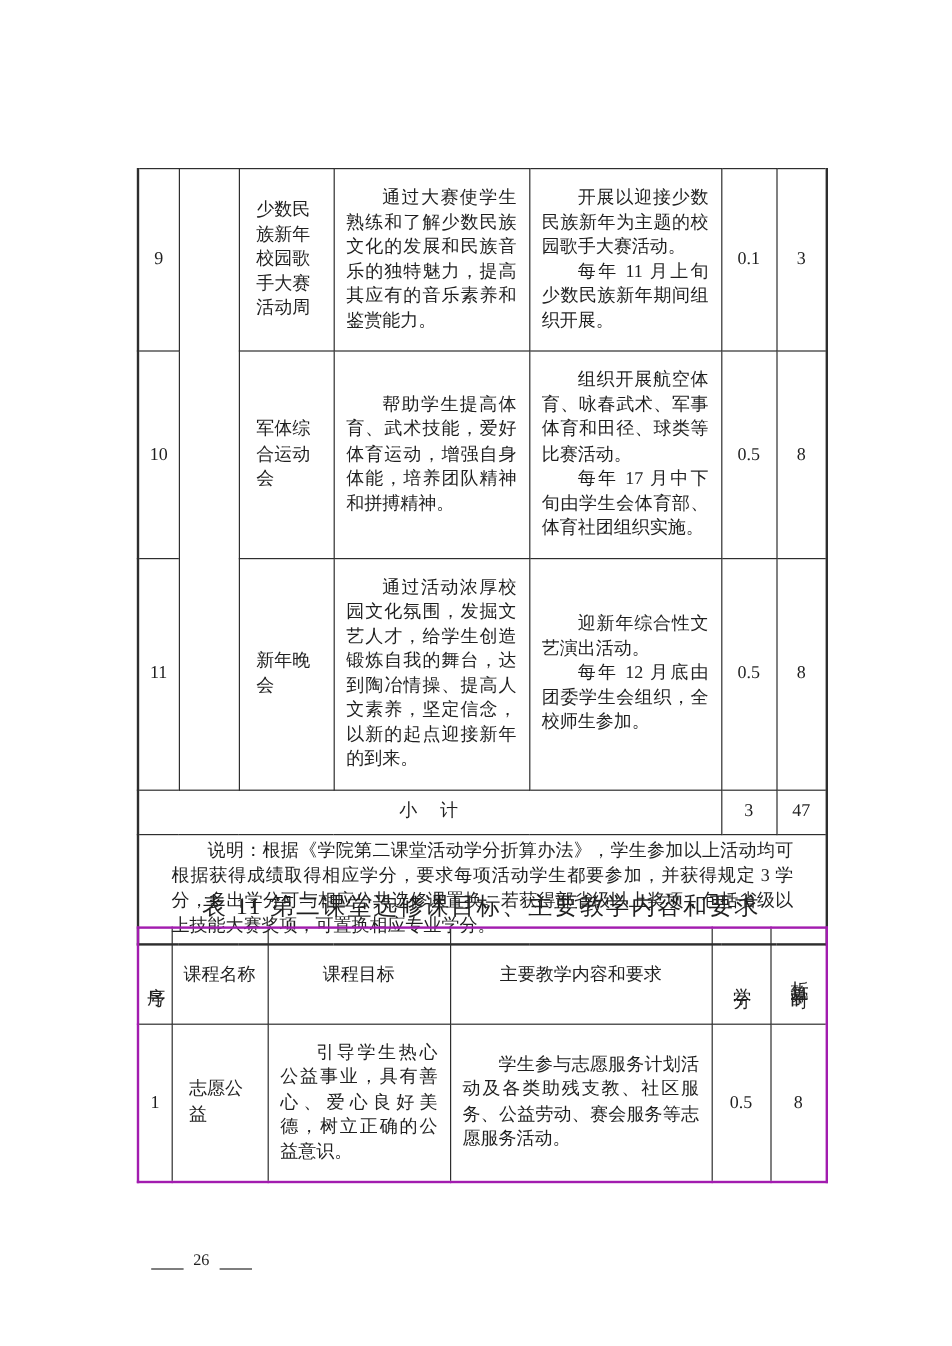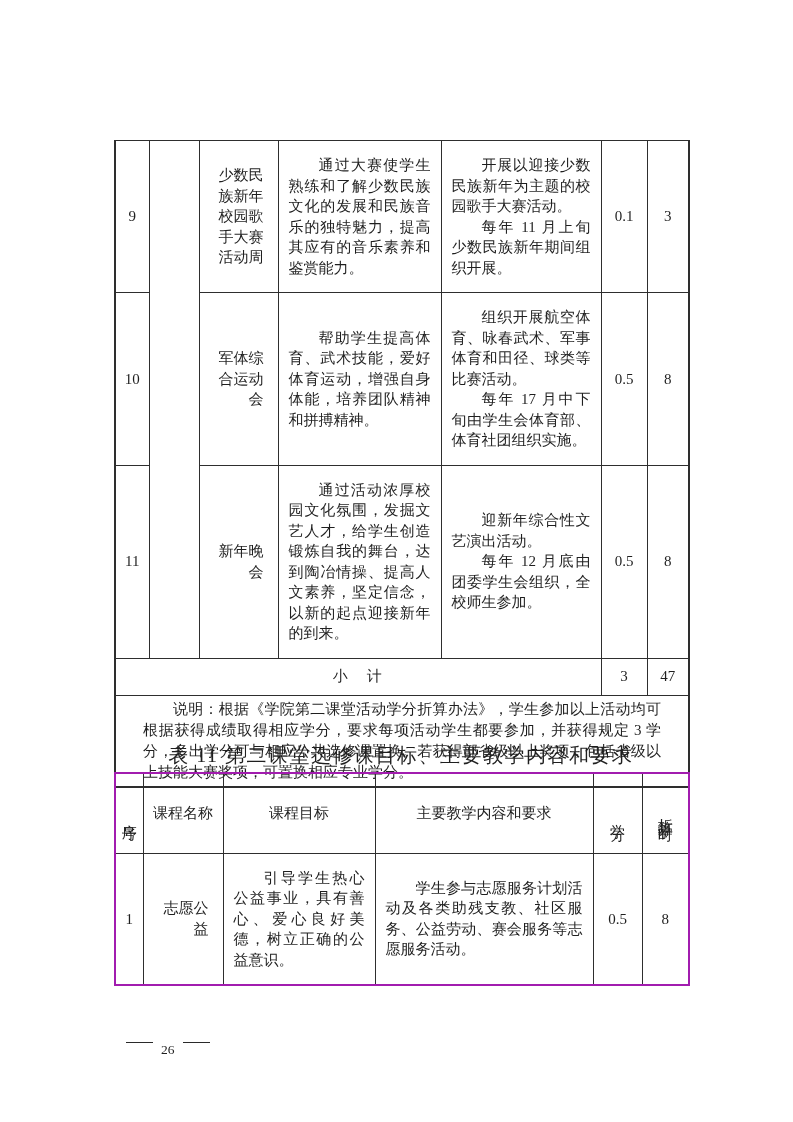--- a/index.html
+++ b/index.html
@@ -24,21 +24,21 @@
     line-height:20.5px;
     color:#1f1f1f;
     overflow:hidden;
   }
   
   #activities-table { left:114px; top:140px; width:574px; border:2px solid #2e2e2e; border-top-width:1px; }
   
   #elective-table { left:114px; top:772px; width:574px; border:2px solid #a21caf; }
 
   .c-no   { text-align:center; }
-  .c-name { text-align:right; padding:0 14px;margin-left:32px; }
+  .c-name { text-align:left; padding:0 14px;margin-left:32px; }
   .c-goal, .c-content { text-align:justify; padding:14px 10px; }
   .c-goal p, .c-content p, .c-note p { text-indent:2em; }
   .c-num  { text-align:center; }
   .c-subtotal { text-align:center; letter-spacing:2px;margin-left:35px; }
   .c-note { text-align:justify; padding:3px 27px; line-height:21px; }
 
   .hdr { text-align:center; }
   .vert {
     display:inline-block;
     writing-mode:vertical-rl;
@@ -55,21 +55,21 @@
     letter-spacing:1.5px;
     color:#1f1f1f;
     white-space:nowrap;
   }
 
   .footer {
     position:absolute;
     left:118px; top:1042px;
     font-size:13.5px;
     color:#1f1f1f;
-    display:flex; align-items:flex-start;
+    display:flex; align-items:flex-end;
   }
   .dash { display:inline-block; width:27px; height:1px; background:#2a2a2a; margin:0 8px; }
 </style>
 </head>
 <body>
 
 <div class="page">
 
   <table id="activities-table">
     <colgroup>

